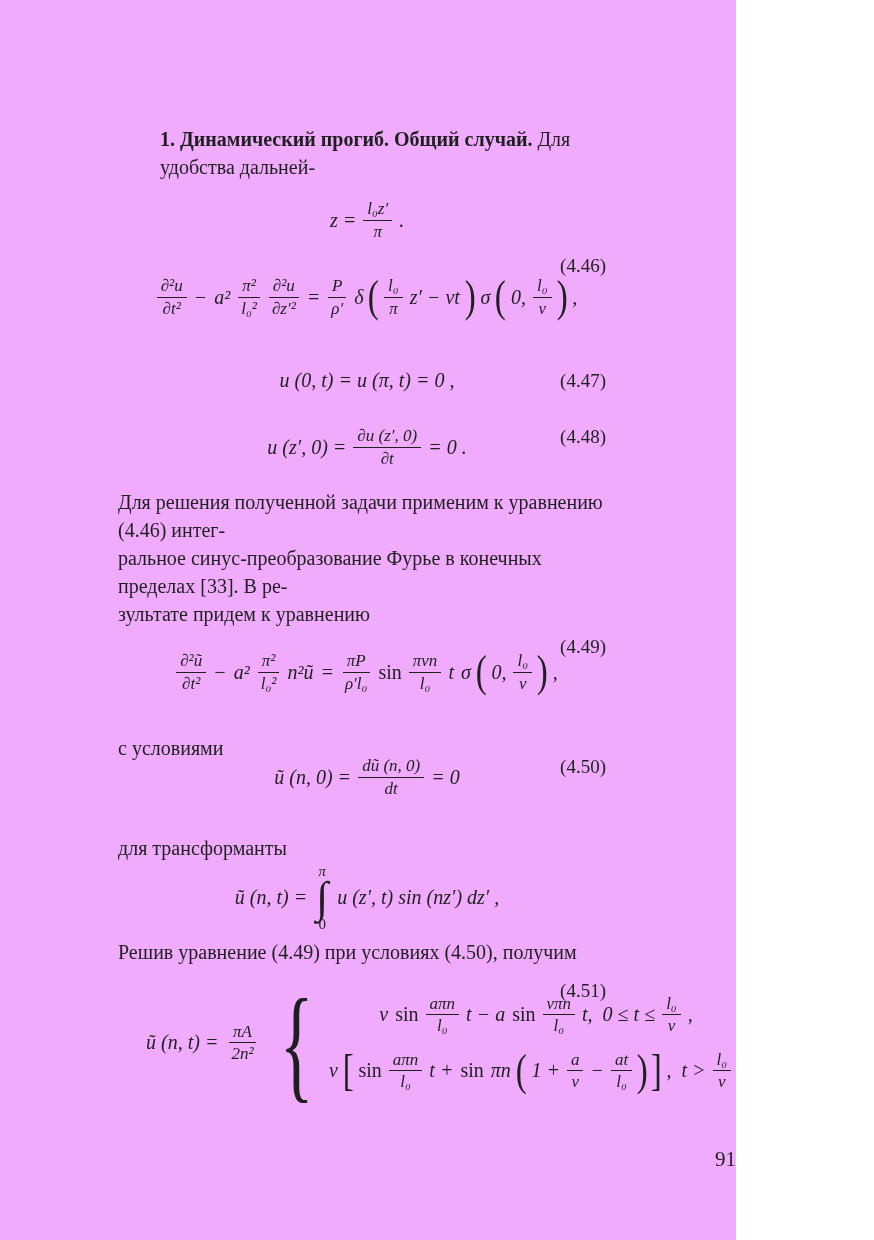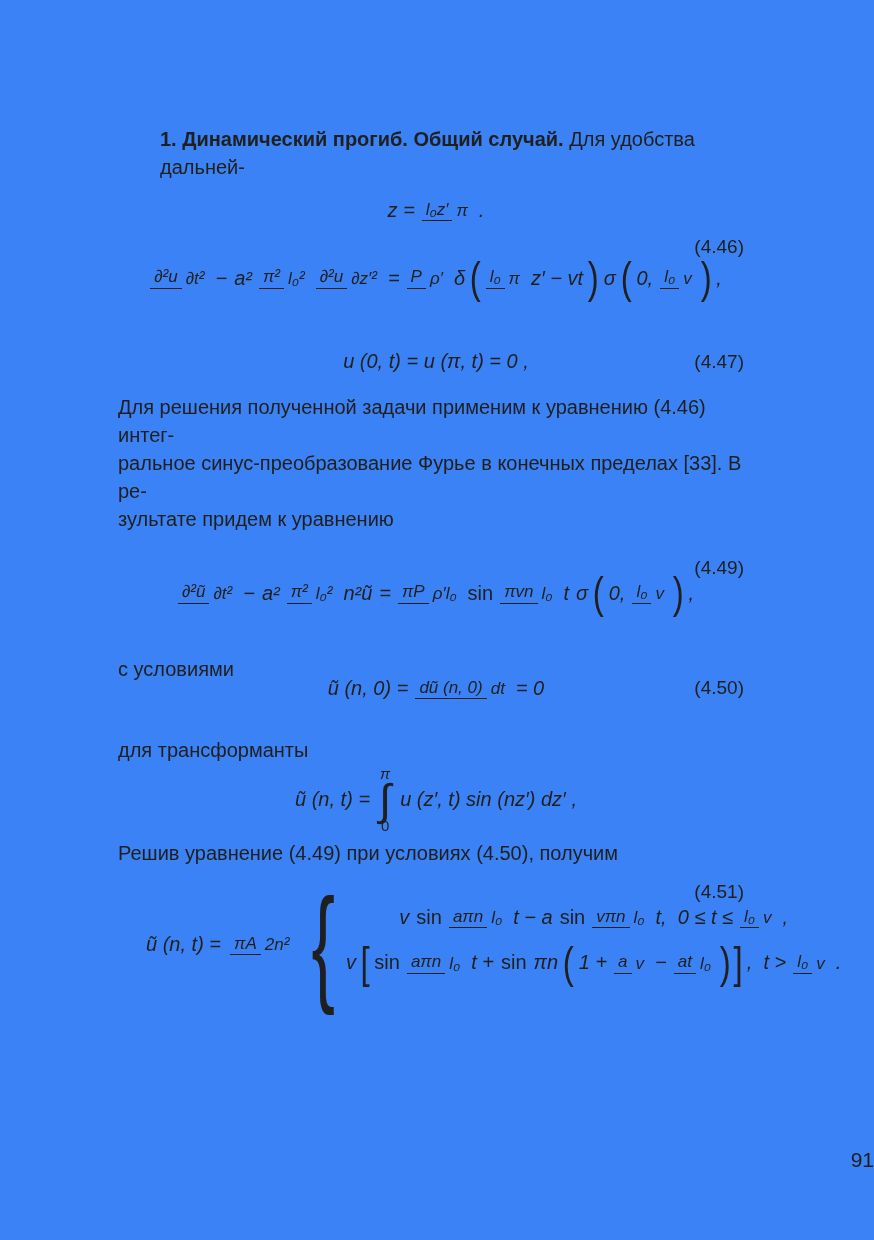--- a/index.html
+++ b/index.html
@@ -1,23 +1,23 @@
 <!DOCTYPE html>
 <html><head>
 <meta charset="utf-8">
 <style>
   * { box-sizing: border-box; }
   html, body { margin: 0; padding: 0; background: #ffffff; }
   .page {
     position: relative;
-    width: 874px;
+    width: 736px;
     height: 1240px;
-    background: #3b82f6;
+    background: #f0abfc;
     color: #1f1f1f;
-    font-family: Liberation Sans, sans-serif;
+    font-family: Liberation Serif, serif;
     font-size: 20px;
     padding: 125px 120px 0 118px;
     overflow: hidden;
   }
   .para { margin: 0; line-height: 28px; }
   .line { display: block; line-height: 28px; }
   .indent1 { padding-left: 42px; }
   .bold { font-weight: bold; }
   .mi { font-style: italic; }
 
@@ -36,21 +36,21 @@
     right: 10px;
     font-style: normal;
     font-size: 19px;
     white-space: pre;
   }
   .tag-top { top: 0; }
   .tag-mid { top: 50%; transform: translateY(-50%); }
 
   .frac {
     display: inline-flex;
-    flex-direction: row;
+    flex-direction: column;
     align-items: center;
     font-size: 17px;
     line-height: 1.15;
     vertical-align: middle;
   }
   .frac .num { padding: 0 4px 1px; border-bottom: 1.4px solid #1f1f1f; white-space: pre; }
   .frac .den { padding: 1px 4px 0; white-space: pre; }
 
   .bp {
     font-style: normal;
@@ -144,28 +144,37 @@
     <span class="bp">)</span>
     <span class="tok">,</span>
     <span class="eqtag tag-top">(4.46)</span>
   </div>
 
   <div class="eq" style="margin-top:30px">
     <span class="tok">u (0, t) = u (π, t) = 0 ,</span>
     <span class="eqtag tag-mid">(4.47)</span>
   </div>
 
+  <div class="eq" style="margin-top:34px">
+    <span class="tok">u (z′, 0) =</span>
+    <span class="frac">
+        <span class="num">∂u (z′, 0)</span>
+        <span class="den">∂t</span>
+      </span>
+    <span class="tok">= 0 .</span>
+    <span class="eqtag tag-top">(4.48)</span>
+  </div>
 
   <div class="para" style="margin-top:20px">
     <span class="line">Для решения полученной задачи применим к уравнению (4.46) интег-</span>
     <span class="line">ральное синус-преобразование Фурье в конечных пределах [33]. В ре-</span>
     <span class="line">зультате придем к уравнению</span>
   </div>
 
-  <div class="eq" style="margin-top:24px; min-height:72px">
+  <div class="eq" style="margin-top:8px; min-height:72px">
     <span class="frac">
         <span class="num">∂²ũ</span>
         <span class="den">∂t²</span>
       </span>
     <span class="tok">−</span>
     <span class="tok">a²</span>
     <span class="frac">
         <span class="num">π²</span>
         <span class="den">l₀²</span>
       </span>

